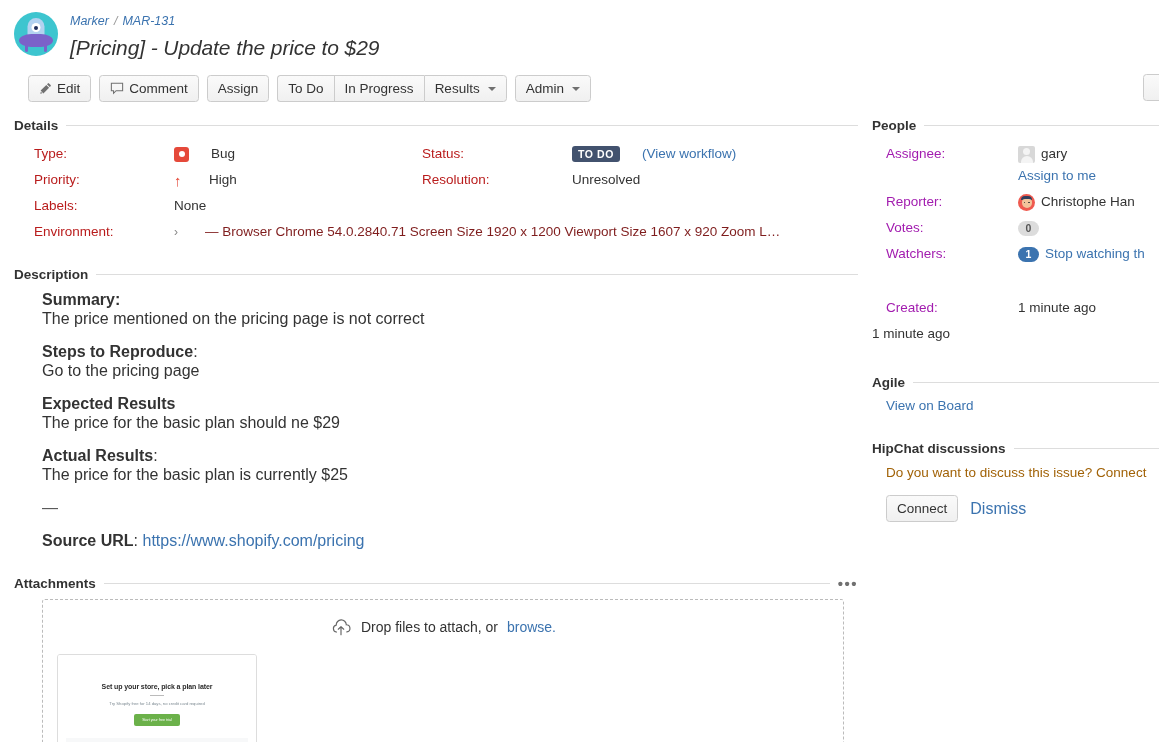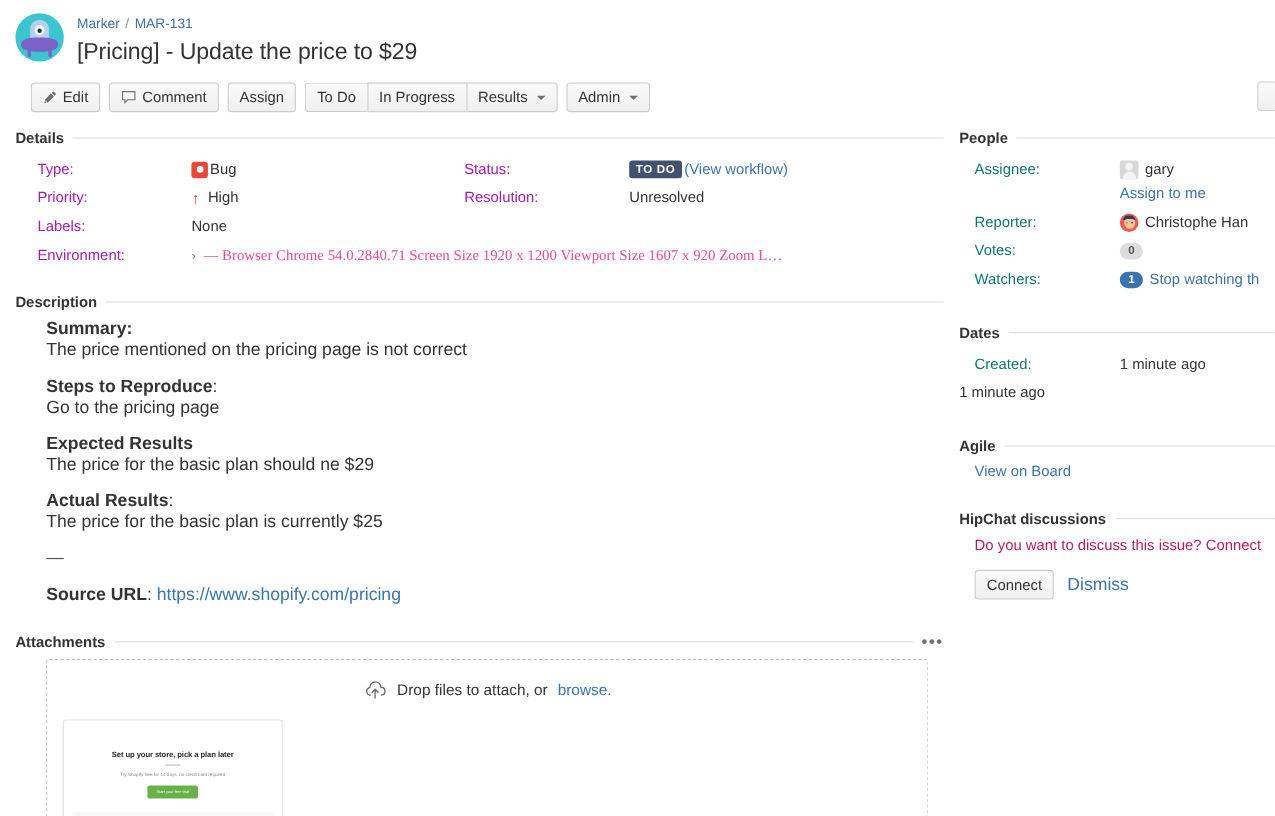--- a/index.html
+++ b/index.html
@@ -9,21 +9,21 @@
     overflow: hidden;
     background: #fff;
     font-family: "Liberation Sans", sans-serif;
     color: #333;
     -webkit-font-smoothing: antialiased;
   }
   a { color: #3b73af; text-decoration: none; }
 
   
   .issue-header { position: relative; padding: 10px 14px 0 14px; }
-  .hdr-row { display: flex; align-items: flex-start; }
+  .hdr-row { display: flex; align-items: flex-start; font-style: italic; }
   .proj-avatar {
     width: 44px; height: 44px; border-radius: 50%;
     background: #3dc5cf; flex: 0 0 44px; margin-right: 12px;
     position: relative; overflow: hidden; margin-top: 2px;
   }
   .ufo-dome {
     position: absolute; left: 50%; top: 6px; transform: translateX(-50%);
     width: 17px; height: 21px; background: #b3d2f0;
     border-radius: 9px 9px 4px 4px;
   }
@@ -99,41 +99,41 @@
     line-height: 6px; cursor: pointer;
   }
 
   
   .details-grid {
     display: grid;
     grid-template-columns: 160px 248px 150px auto;
     row-gap: 0px;
     font-size: 13.5px;
   }
-  .d-label { color: #a21caf; padding: 4px 0 4px 20px; line-height: 18px; }
-  .d-val { color: #333; padding: 4px 0; line-height: 18px; display: flex; align-items: center; gap: 2px; }
+  .d-label { color: #b91c1c; padding: 4px 0 4px 20px; line-height: 18px; }
+  .d-val { color: #333; padding: 4px 0; line-height: 18px; display: flex; align-items: center; gap: 22px; }
   .d-val.env { padding-left: 0; }
 
   .bug-icon {
     width: 15px; height: 15px; border-radius: 3px; background: #e5493a;
     position: relative; flex: 0 0 15px;
   }
   .bug-icon::after {
     content: ""; position: absolute; left: 4.5px; top: 4.5px;
     width: 6px; height: 6px; border-radius: 50%; background: #fff;
   }
   .prio-icon { color: #e5493a; font-size: 15px; line-height: 15px; width: 13px; flex: 0 0 13px; }
   .status-lozenge {
     display: inline-block; background: #42526e; color: #fff;
     font-size: 10.5px; font-weight: bold; letter-spacing: 0.6px;
     padding: 2px 6px 2px 6px; border-radius: 3px; line-height: 12px;
     text-transform: uppercase;
   }
   .chev { color: #888; font-size: 12px; margin-right: 5px; }
-  .env-text { color: #ec4899; overflow: hidden; text-overflow: ellipsis; white-space: nowrap; max-width: 610px; font-family: Liberation Serif, serif; }
+  .env-text { color: #7f1d1d; overflow: hidden; text-overflow: ellipsis; white-space: nowrap; max-width: 610px; }
 
   
   .description { margin-top: 22px; }
   .desc-body { font-size: 16px; line-height: 19px; padding-left: 28px; color: #333; }
   .desc-body p { margin: 0 0 14px 0; }
   .desc-body p.tight { margin-bottom: 0; }
   .desc-body b { font-weight: bold; }
   .hr-dash { color: #555; margin: 0 0 6px 0; }
 
   
@@ -162,21 +162,21 @@
     margin: 8px auto 0 auto; display: flex; align-items: center; justify-content: center;
     color: #fff; font-size: 3.6px;
   }
   .t-cards { display: flex; gap: 1px; margin: 12px 8px 0 8px; background: #f7f8f9; padding: 5px 3px; }
 
   
   .people-grid {
     display: grid; grid-template-columns: 146px auto;
     font-size: 13.5px;
   }
-  .p-label { color: #0f766e; padding: 4px 0 4px 14px; line-height: 18px; }
+  .p-label { color: #a21caf; padding: 4px 0 4px 14px; line-height: 18px; }
   .p-val { color: #333; padding: 4px 0; line-height: 18px; display: flex; align-items: center; gap: 6px; white-space: nowrap; }
   .p-val.sub { padding-top: 0; text-align: center; }
 
   .av-gray {
     width: 17px; height: 17px; background: #d8d8d8; border-radius: 2px;
     position: relative; flex: 0 0 17px; overflow: hidden;
   }
   .av-gray::before {
     content: ""; position: absolute; left: 5px; top: 2.5px;
     width: 7px; height: 7px; border-radius: 50%; background: #f4f4f4;
@@ -195,21 +195,21 @@
   .af-e2 { position: absolute; left: 10px; top: 8px; width: 1.5px; height: 1.5px; background: #333; border-radius: 50%; }
 
   .badge {
     display: inline-flex; align-items: center; justify-content: center;
     min-width: 21px; height: 15px; padding: 0 6px; border-radius: 8px;
     font-size: 10.5px; font-weight: bold; color: #fff; line-height: 1;
   }
   .badge.gray { background: #dcdcdc; color: #555; }
   .badge.blue { background: #3b73af; }
   .section-gap { margin-top: 28px; }
-  .hipchat-text { font-size: 13.5px; color: #be185d; padding-left: 14px; white-space: nowrap; overflow: hidden; line-height: 18px; }
+  .hipchat-text { font-size: 13.5px; color: #a16207; padding-left: 14px; white-space: nowrap; overflow: hidden; line-height: 18px; }
   .hipchat-actions { display: flex; align-items: center; gap: 12px; padding-left: 14px; margin-top: 13px; }
   .agile-link { padding-left: 14px; font-size: 13.5px; }
 </style>
 </head>
 <body>
 
 <div class="issue-header">
   <div class="hdr-row">
     <div class="proj-avatar">
       <div class="ufo-dome"></div>
@@ -420,24 +420,20 @@
 
         <div class="p-label">Watchers:</div>
         <div class="p-val">
           <span class="badge blue">1</span>
           <a href="#">Stop watching th</a>
         </div>
       </div>
     </div>
 
     <div class="section-gap">
-      <div class="mod-header">
-        <span>Dates</span>
-        <span class="rule"></span>
-      </div>
       <div class="people-grid">
         <div class="p-label">Created:</div>
         <div class="p-val">1 minute ago</div>
         <div class="p-val">1 minute ago</div>
       </div>
     </div>
 
     <div class="section-gap">
       <div class="mod-header">
         <span>Agile</span>

